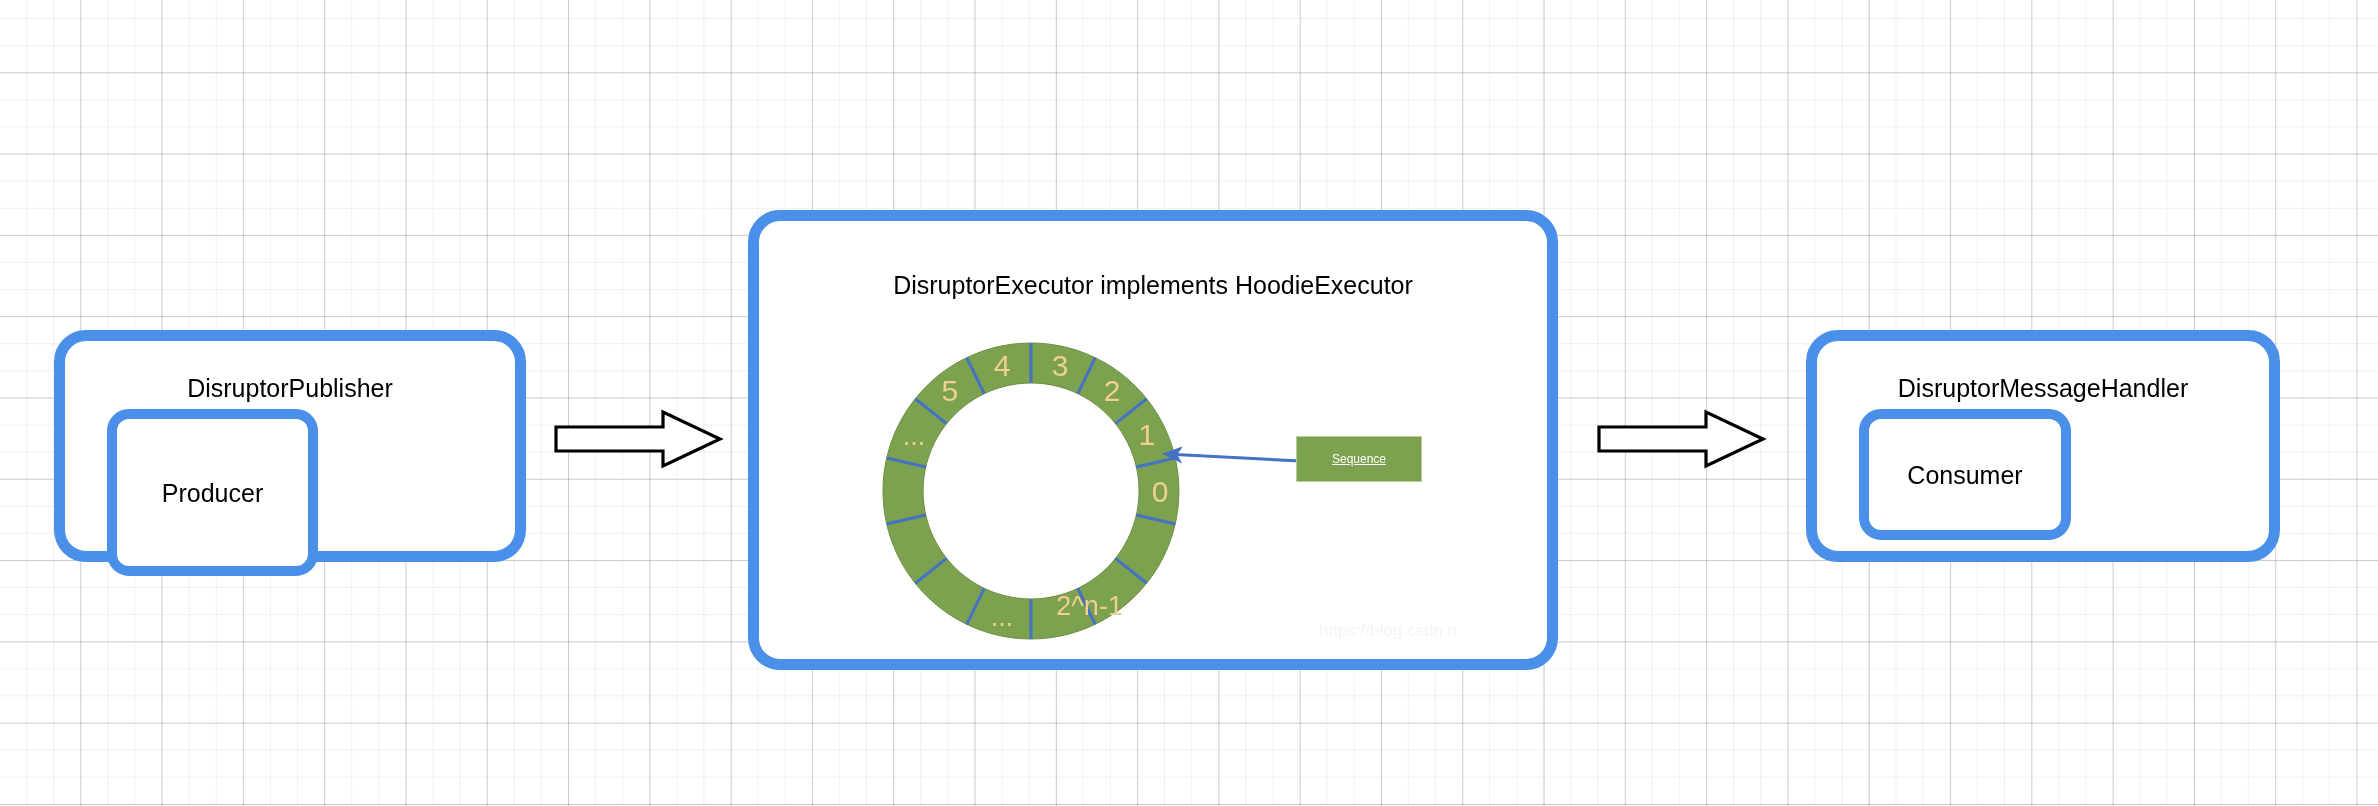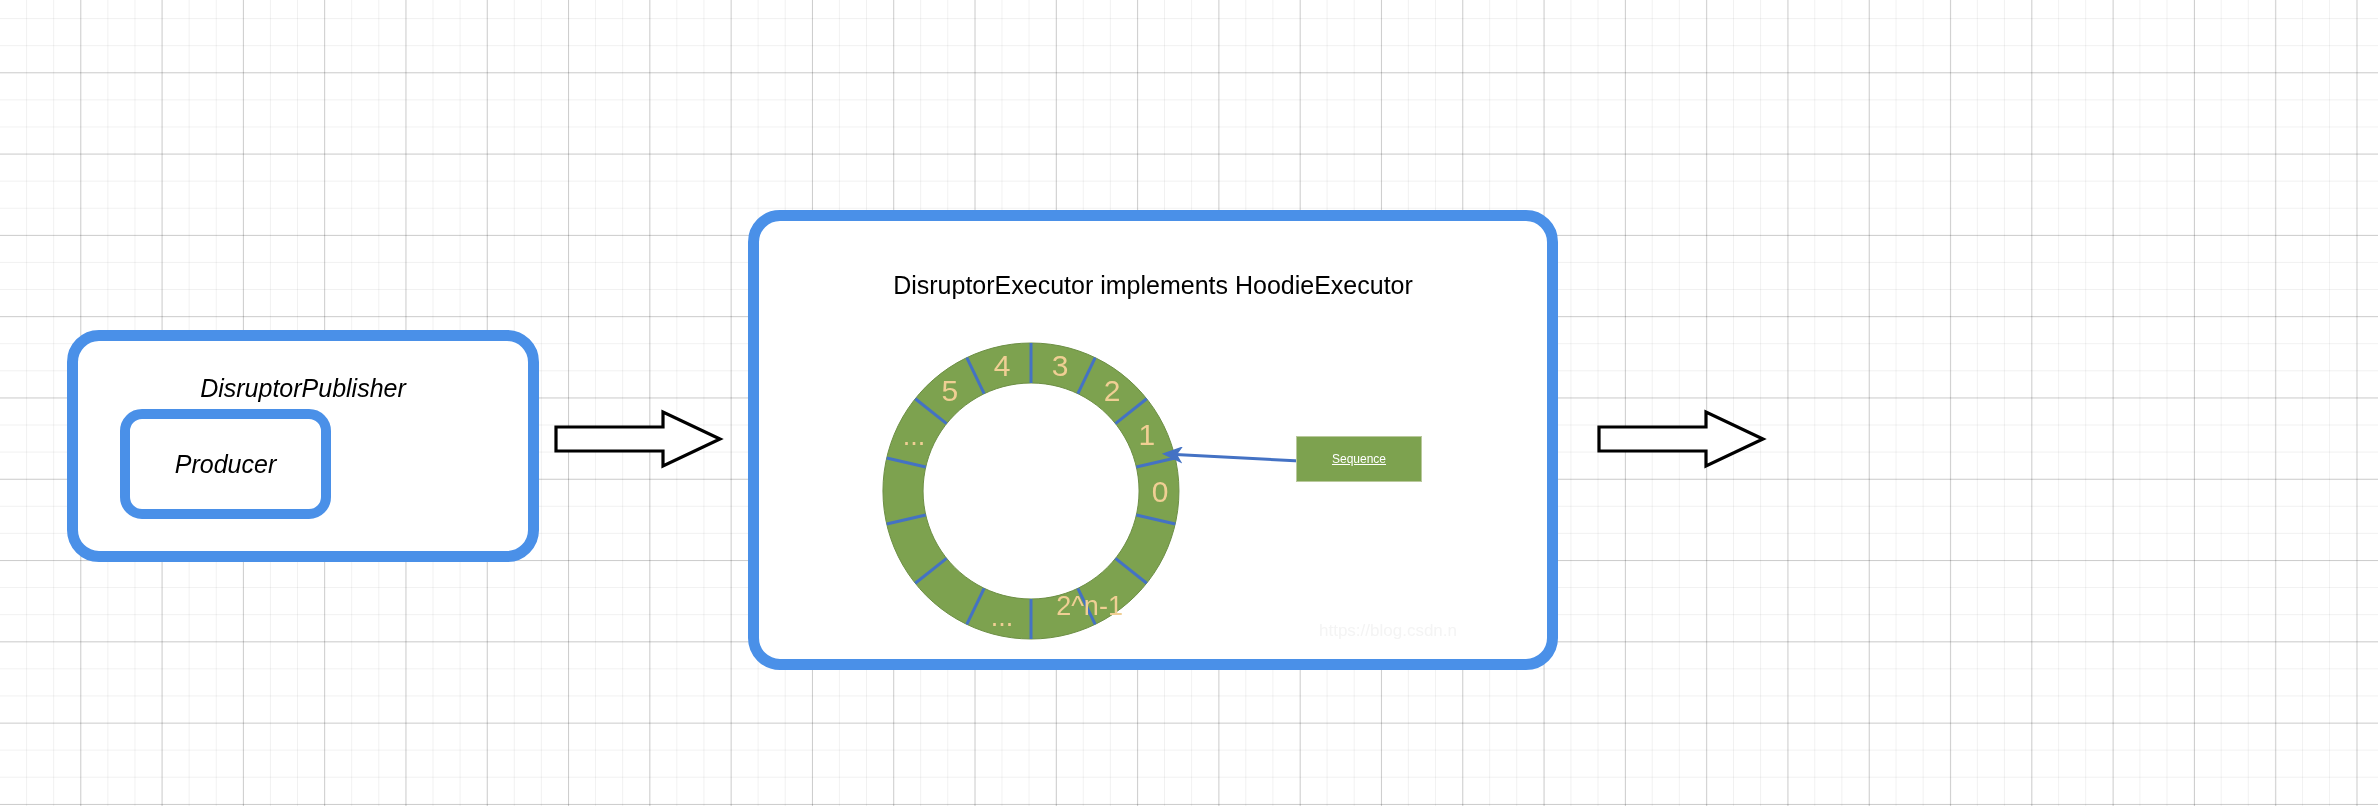--- a/index.html
+++ b/index.html
@@ -121,23 +121,23 @@
     font-family: "Liberation Sans", sans-serif;
     white-space: nowrap;
     user-select: none;
   }
 </style>
 </head>
 <body>
 
 <div id="canvas">
 
-  <div class="rbox outer-box" id="publisher-box" style="left:67px; top:330px; width:472px; height:232px;font-style:italic;">
+  <div class="rbox outer-box" id="publisher-box" style="left:54px; top:330px; width:472px; height:232px;">
     <div class="box-title" style="top:33px;">DisruptorPublisher</div>
-    <div class="rbox inner-box" style="left:42px; top:68px; width:211px; height:110px;">
+    <div class="rbox inner-box" style="left:42px; top:68px; width:211px; height:167px;">
       <div class="inner-label">Producer</div>
     </div>
   </div>
 
   <div class="block-arrow" style="left:554px; top:409px; width:170px; height:60px;">
     <svg width="170" height="60" viewBox="0 0 170 60">
       <path d="M 2,18 L 109,18 L 109,3 L 166,30 L 109,57 L 109,42 L 2,42 Z" fill="#ffffff" stroke="#000000" stroke-width="3.2" stroke-linejoin="miter"></path>
     </svg>
   </div>
 
@@ -198,14 +198,20 @@
     <div id="watermark" style="left:560px; top:400px;">https://blog.csdn.n</div>
 
   </div>
 
   <div class="block-arrow" style="left:1597px; top:409px; width:170px; height:60px;">
     <svg width="170" height="60" viewBox="0 0 170 60">
       <path d="M 2,18 L 109,18 L 109,3 L 166,30 L 109,57 L 109,42 L 2,42 Z" fill="#ffffff" stroke="#000000" stroke-width="3.2" stroke-linejoin="miter"></path>
     </svg>
   </div>
 
+  <div class="rbox outer-box" id="handler-box" style="left:1806px; top:330px; width:474px; height:232px;">
+    <div class="box-title" style="top:33px;">DisruptorMessageHandler</div>
+    <div class="rbox inner-box" style="left:42px; top:68px; width:212px; height:131px;">
+      <div class="inner-label">Consumer</div>
+    </div>
+  </div>
 
 </div>
 
 </body></html>

